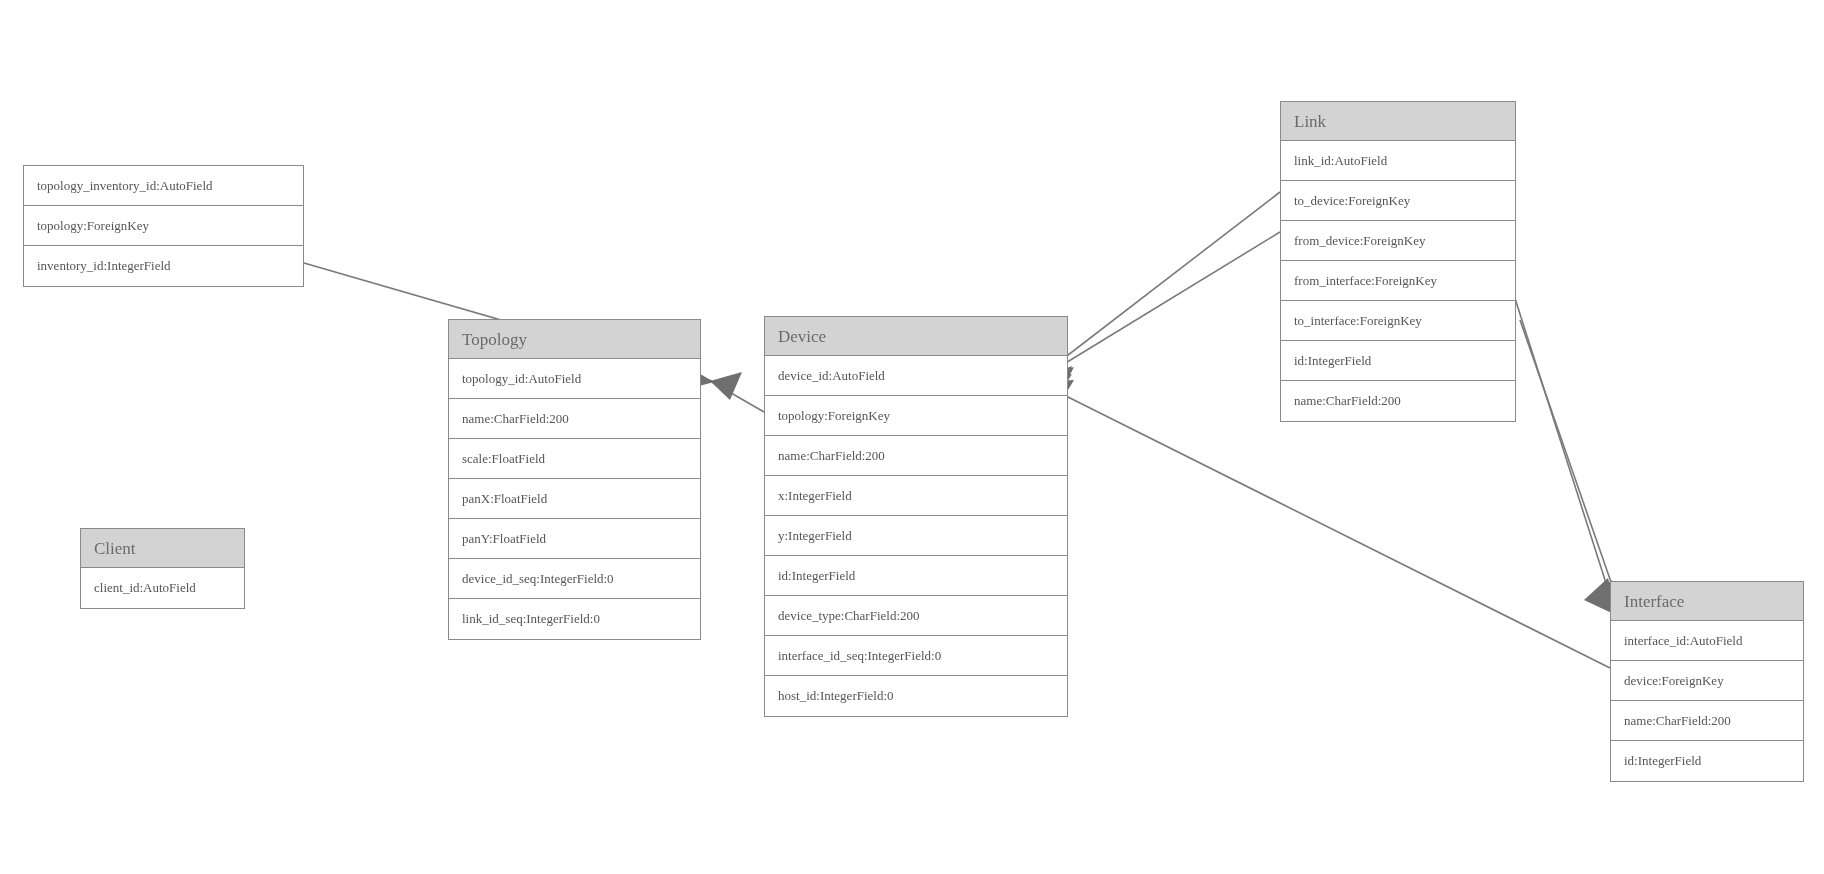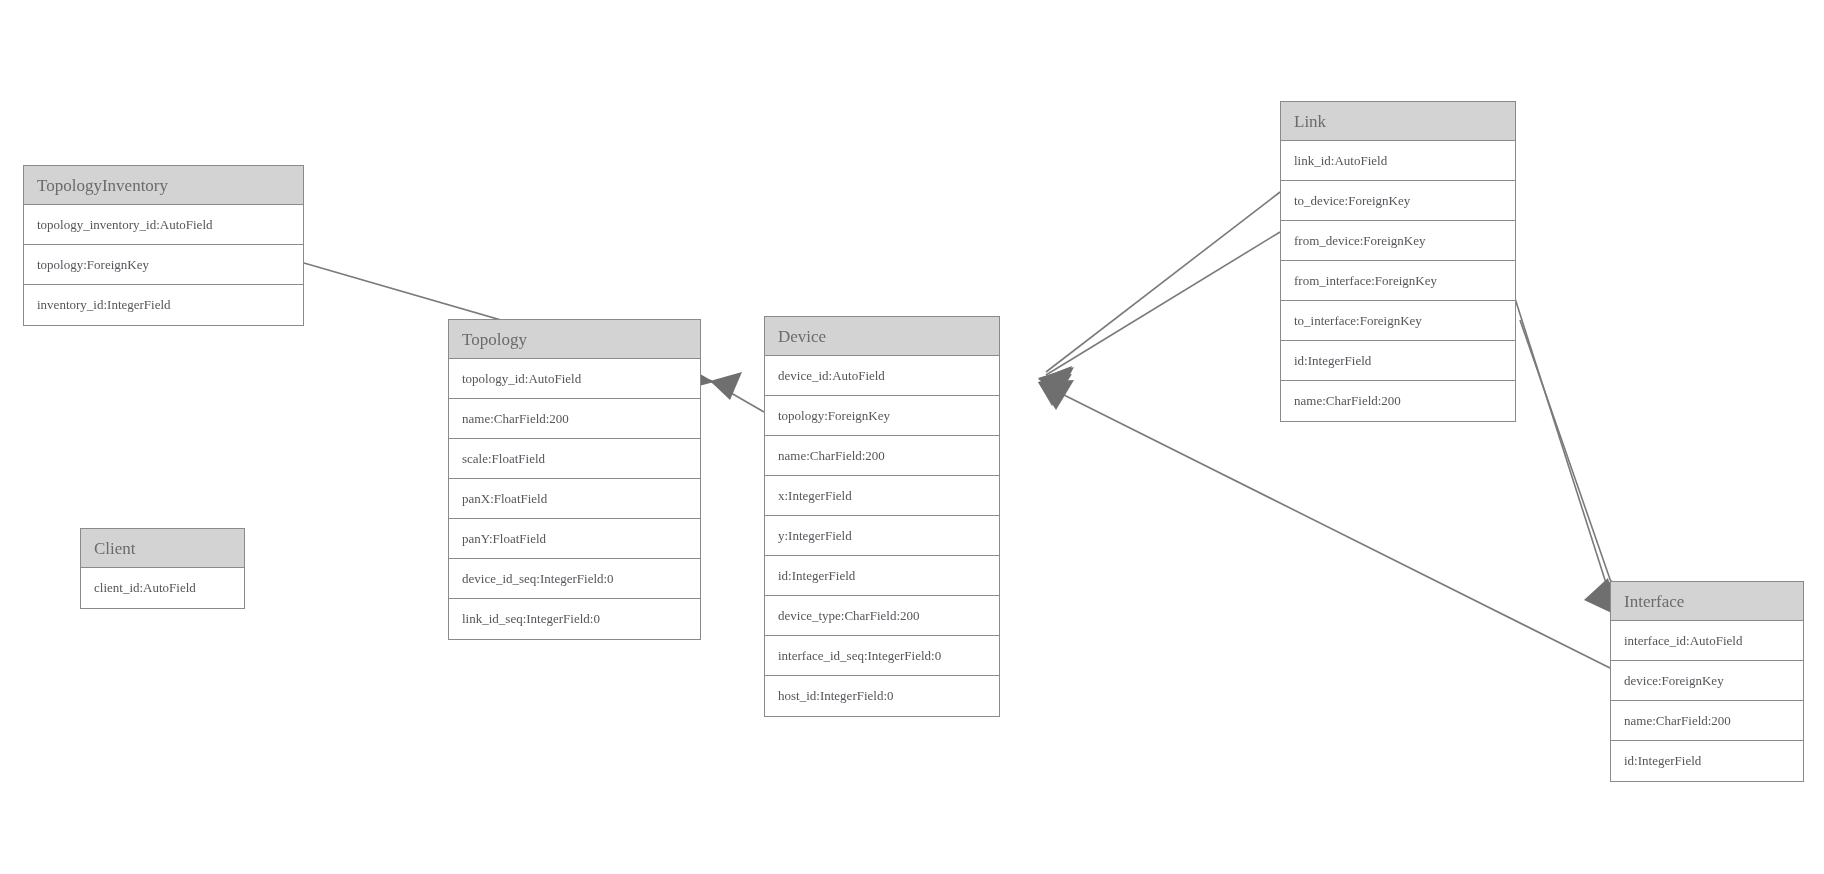--- a/index.html
+++ b/index.html
@@ -101,40 +101,39 @@
 
     <g>
       <line x1="1520" y1="320" x2="1620" y2="608" stroke="#7a7a7a" stroke-width="1.6"></line>
       <polygon points="1622,616 1590,598 1612,580" fill="#6f6f6f"></polygon>
     </g>
 
   </svg>
 
   <div id="entity-layer">
       <div class="entity" style="left: 23px; top: 165px; width: 281px;">
-        <div class="entity-header">TopologyInventory</div>
         <div class="entity-field">topology_inventory_id:AutoField</div>
         <div class="entity-field">topology:ForeignKey</div>
         <div class="entity-field last">inventory_id:IntegerField</div>
       </div>
       <div class="entity" style="left: 448px; top: 319px; width: 253px;">
         <div class="entity-header">Topology</div>
         <div class="entity-field">topology_id:AutoField</div>
         <div class="entity-field">name:CharField:200</div>
         <div class="entity-field">scale:FloatField</div>
         <div class="entity-field">panX:FloatField</div>
         <div class="entity-field">panY:FloatField</div>
         <div class="entity-field">device_id_seq:IntegerField:0</div>
         <div class="entity-field last">link_id_seq:IntegerField:0</div>
       </div>
       <div class="entity" style="left: 80px; top: 528px; width: 165px;">
         <div class="entity-header">Client</div>
         <div class="entity-field last">client_id:AutoField</div>
       </div>
-      <div class="entity" style="left: 764px; top: 316px; width: 236px;">
+      <div class="entity" style="left: 764px; top: 316px; width: 304px;">
         <div class="entity-header">Device</div>
         <div class="entity-field">device_id:AutoField</div>
         <div class="entity-field">topology:ForeignKey</div>
         <div class="entity-field">name:CharField:200</div>
         <div class="entity-field">x:IntegerField</div>
         <div class="entity-field">y:IntegerField</div>
         <div class="entity-field">id:IntegerField</div>
         <div class="entity-field">device_type:CharField:200</div>
         <div class="entity-field">interface_id_seq:IntegerField:0</div>
         <div class="entity-field last">host_id:IntegerField:0</div>

